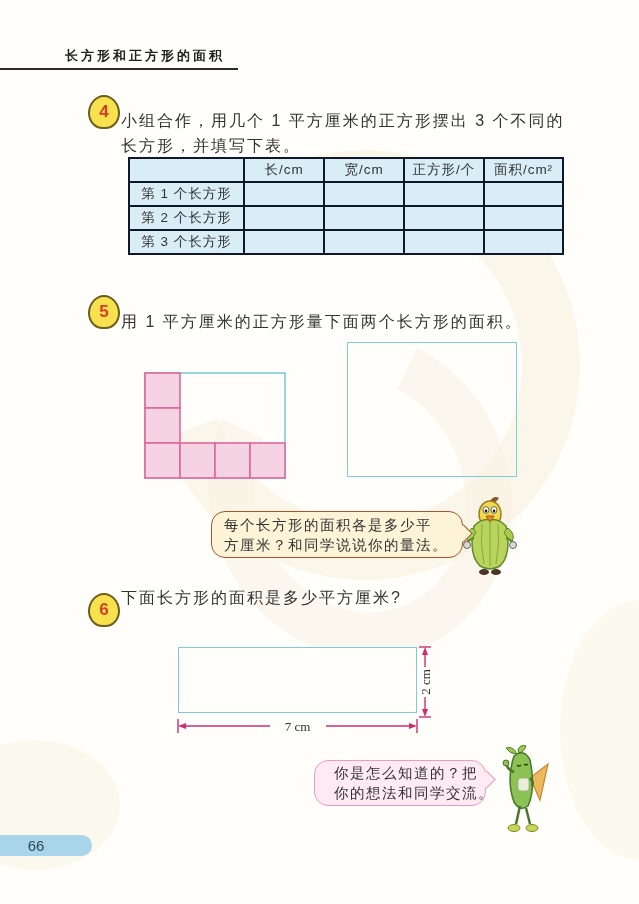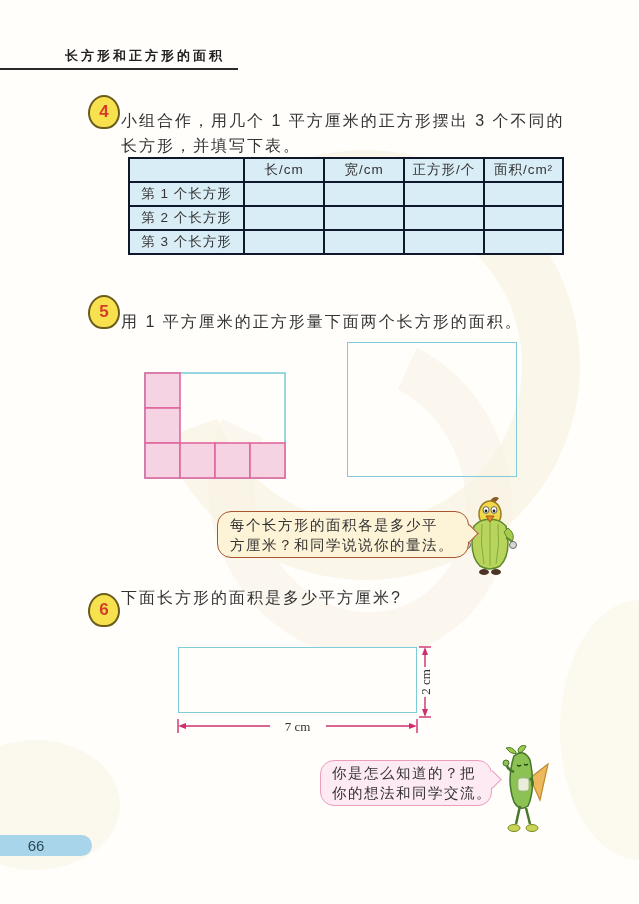--- a/index.html
+++ b/index.html
@@ -39,23 +39,23 @@
 
   table.fill-table { position:absolute; left:128px; top:157px; z-index:1; border-collapse:collapse; background:#d9edf6; table-layout:fixed; }
   table.fill-table th, table.fill-table td {
     border:2px solid #0f172a; height:24px; font-weight:normal;
     font-size:13.5px; letter-spacing:1px; text-align:center; color:#333;
   }
 
   .fig2 { left:347px; top:342px; width:170px; height:135px; border:1.6px solid #7ecbd9; background:transparent; }
   .fig3 { left:178px; top:647px; width:239px; height:66px; border:1.6px solid #7ecbd9; background:#fffefb; }
 
-  .bubble { border-radius:14px; z-index:2;margin-left:6px; }
+  .bubble { border-radius:14px; z-index:2; }
   .bubble1 { left:211px; top:511px; width:252px; height:47px; background:#fdf3d7; border:1.6px solid #a8542f; padding:3px 0 0 12px; }
-  .bubble2 { left:314px; top:760px; width:172px; height:46px; background:#fdeaf3; border:1.6px solid #ec9dbd; padding:2px 0 0 11px; }
+  .bubble2 { left:314px; top:760px; width:172px; height:46px; background:#fdeaf3; border:1.6px solid #ec9dbd; padding:2px 0 0 19px; }
   .bubble-line { font-size:14.5px; letter-spacing:1.5px; line-height:20px; color:#333; white-space:nowrap; }
   .tail { position:absolute; width:13px; height:13px; transform:rotate(45deg); }
   .tail1 { right:-8px; top:15px; background:#fdf3d7; border-top:1.6px solid #a8542f; border-right:1.6px solid #a8542f; }
   .tail2 { right:-8px; top:12px; background:#fdeaf3; border-top:1.6px solid #ec9dbd; border-right:1.6px solid #ec9dbd; }
 
   .page-pill {
     left:0; top:835px; width:92px; height:21px; background:#a9d5ea;
     border-radius:0 12px 12px 0; display:flex; align-items:center; justify-content:center;
     padding-right:20px; font-size:15px; color:#2c4a58;
   }

